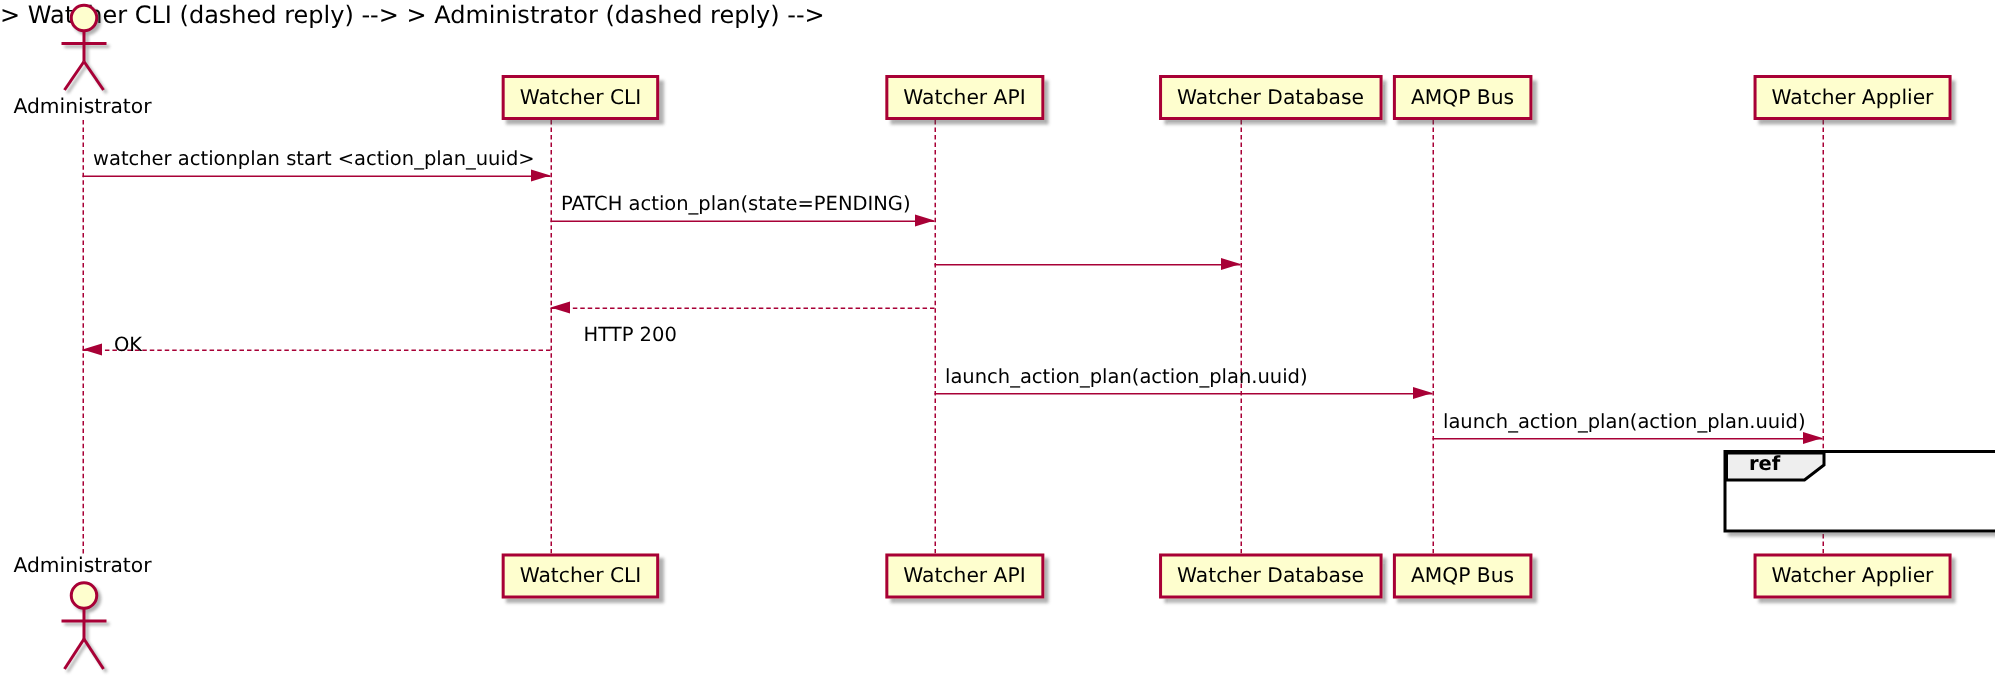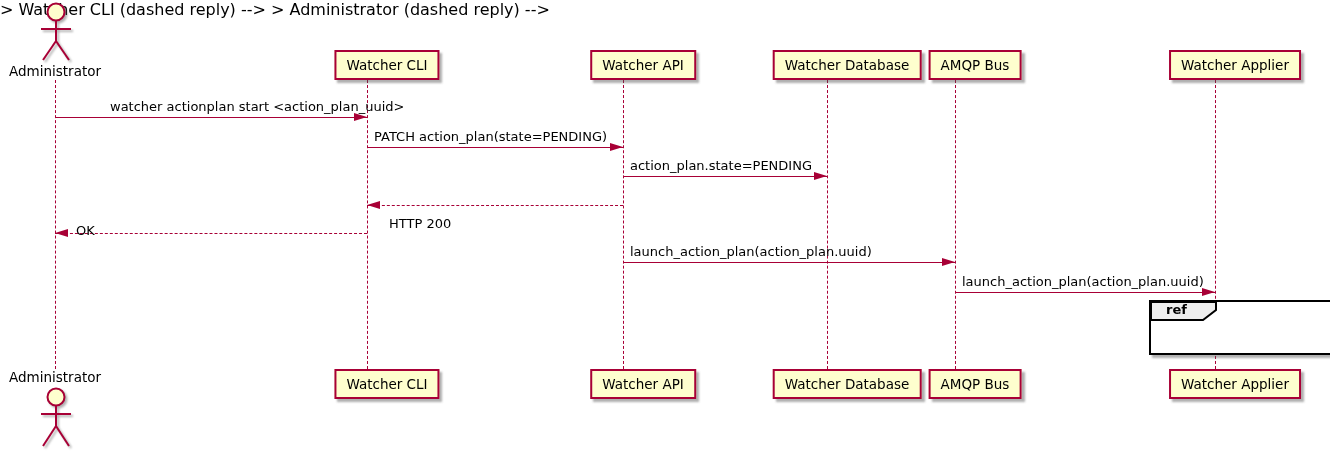--- a/index.html
+++ b/index.html
@@ -102,31 +102,30 @@
   <div class="actor-label" style="left:55px;top:63px;">Administrator</div>
 
   
   <div class="pbox" style="left:367px;top:50px;">Watcher CLI</div>
   <div class="pbox" style="left:623px;top:50px;">Watcher API</div>
   <div class="pbox" style="left:827px;top:50px;">Watcher Database</div>
   <div class="pbox" style="left:955px;top:50px;">AMQP Bus</div>
   <div class="pbox" style="left:1215px;top:50px;">Watcher Applier</div>
 
   
-  <div class="mlabel" style="left:62px;top:99px;margin-left:48px;">watcher actionplan start &lt;action_plan_uuid&gt;</div>
+  <div class="mlabel" style="left:62px;top:99px;">watcher actionplan start &lt;action_plan_uuid&gt;</div>
   <div class="mline" style="left:55px;top:117px;width:312px;"></div>
   <div class="ah r" style="left:354px;top:113px;"></div>
 
   
   <div class="mlabel" style="left:374px;top:129px;">PATCH action_plan(state=PENDING)</div>
   <div class="mline" style="left:367px;top:147px;width:256px;"></div>
   <div class="ah r" style="left:610px;top:143px;"></div>
 
   
-  <div class="mlabel" style="left:630px;top:158px;">action_plan.state=PENDING</div>
   <div class="mline" style="left:623px;top:176px;width:204px;"></div>
   <div class="ah r" style="left:814px;top:172px;"></div>
 
   &gt; Watcher CLI (dashed reply) --&gt;
   <div class="mlabel" style="left:389px;top:187px;margin-top:29px;">HTTP 200</div>
   <div class="mline dashed" style="left:367px;top:205px;width:256px;"></div>
   <div class="ah l" style="left:367px;top:201px;"></div>
 
   &gt; Administrator (dashed reply) --&gt;
   <div class="mlabel" style="left:76px;top:223px;">OK</div>

